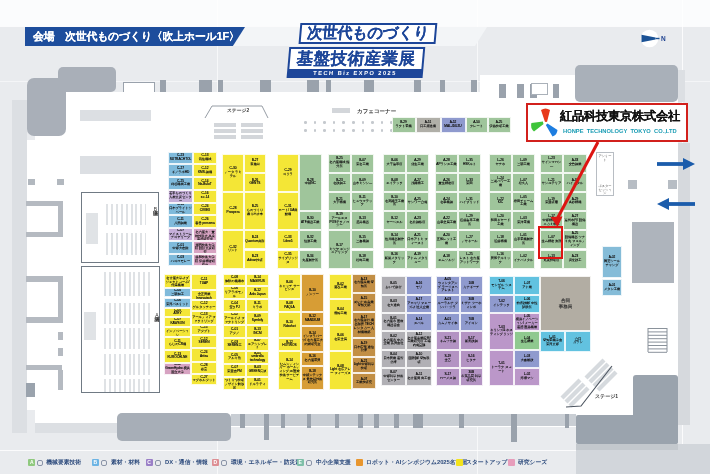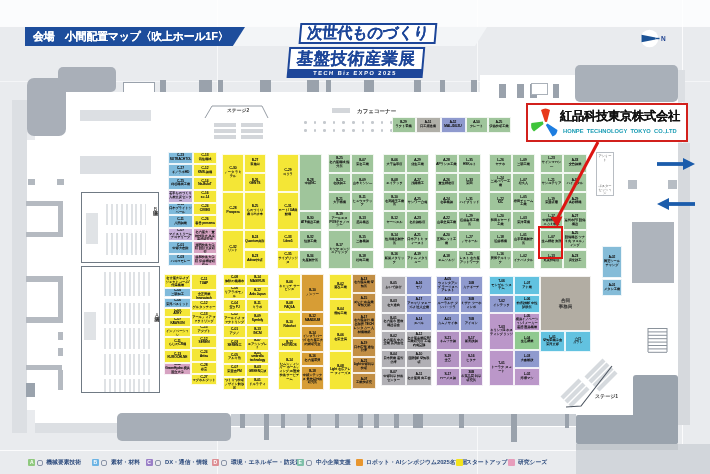--- a/index.html
+++ b/index.html
@@ -1256,21 +1256,21 @@
 
 <svg class="abs" style="left:638px;top:28px" width="36" height="24">
 <circle cx="11.5" cy="10.5" r="8.8" fill="#fff"></circle>
 <path d="M3.5,6.8 L3.5,14.2 L17.5,11.6 L17.5,9.4 Z" fill="#1b5295"></path>
 <line x1="17.5" y1="10.5" x2="21.5" y2="10.5" stroke="#1b5295" stroke-width="1.4"></line>
 <text x="23" y="13.4" font-size="6.5" font-weight="bold" fill="#1b3f8f" font-family="Liberation Sans">N</text>
 </svg>
 
 <div class="abs" style="left:25px;top:27px;width:462px;height:19px;background:#f3f5f7;clip-path:polygon(0 0,100% 0,97.4% 100%,0 100%)"></div>
 
-<div class="abs" style="left:25px;top:27px;width:220px;height:19px;background:#1d4d9c;clip-path:polygon(0 0,100% 0,94.5% 100%,0 100%);color:#fff;font-weight:bold;font-size:10.9px;line-height:19px;padding-left:8px;letter-spacing:-0.2px;text-shadow:0 0 .3px #fff;white-space:nowrap;overflow:hidden">会場　小間配置マップ〈吹上ホール1F〉</div>
+<div class="abs" style="left:25px;top:27px;width:220px;height:19px;background:#1d4d9c;clip-path:polygon(0 0,100% 0,94.5% 100%,0 100%);color:#fff;font-weight:bold;font-size:10.9px;line-height:19px;padding-left:8px;letter-spacing:-0.2px;text-shadow:0 0 .3px #fff;white-space:nowrap;overflow:hidden">会場　次世代ものづくり〈吹上ホール1F〉</div>
 
 <div class="abs" style="left:289px;top:20px;width:150px;height:60px;transform:skewX(-5deg)">
     <div style="position:absolute;left:9px;top:3px;width:137px;height:21px;background:#fff;border:2px solid #1d4699;display:flex;align-items:center;justify-content:center">
       <span style="font-size:15.5px;font-weight:bold;color:#1d4699;white-space:nowrap;letter-spacing:-0.5px;text-shadow:0 0 .4px #1d4699">次世代ものづくり</span>
     </div>
     <div style="position:absolute;left:0px;top:27px;width:136px;height:31px;background:#1d4699;padding:2px">
       <div style="width:100%;height:20px;background:#fff;display:flex;align-items:center;justify-content:center">
         <span style="font-size:16.5px;font-weight:bold;color:#1d4699;white-space:nowrap;letter-spacing:0.5px;text-shadow:0 0 .4px #1d4699">基盤技術産業展</span>
       </div>
       <div style="text-align:center;color:#fff;font-size:5.8px;font-weight:bold;letter-spacing:1.4px;margin-top:0.5px">TECH Biz EXPO 2025</div>

